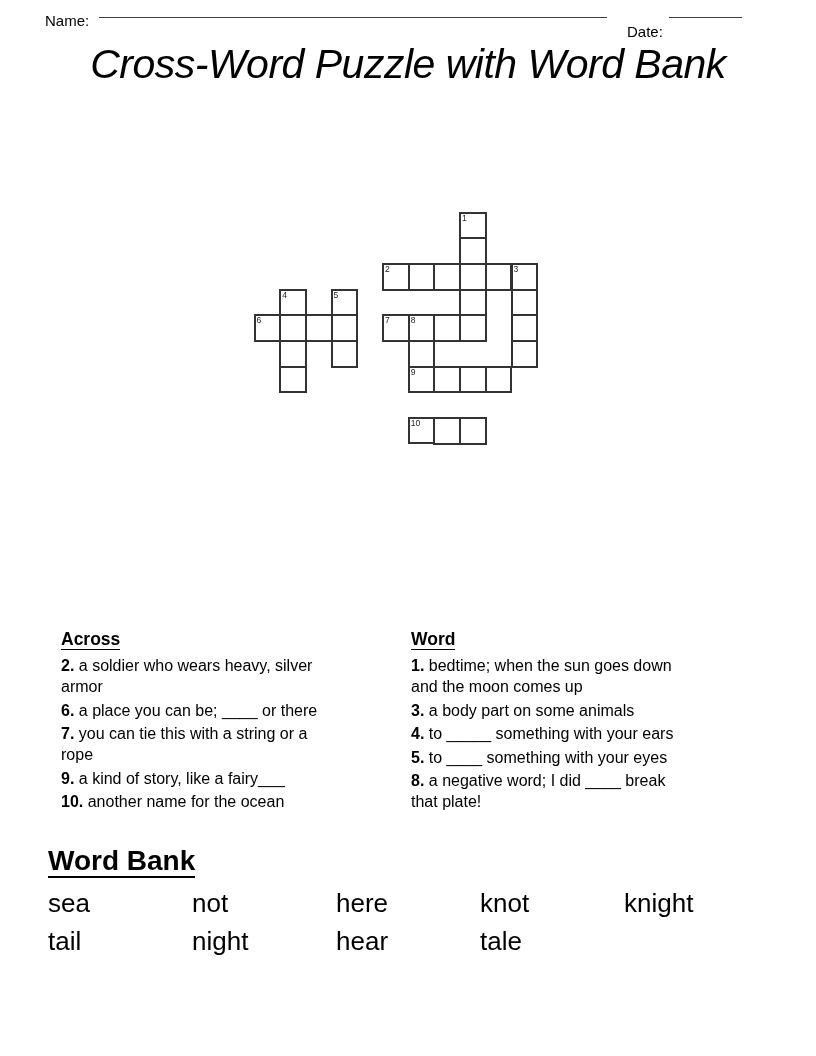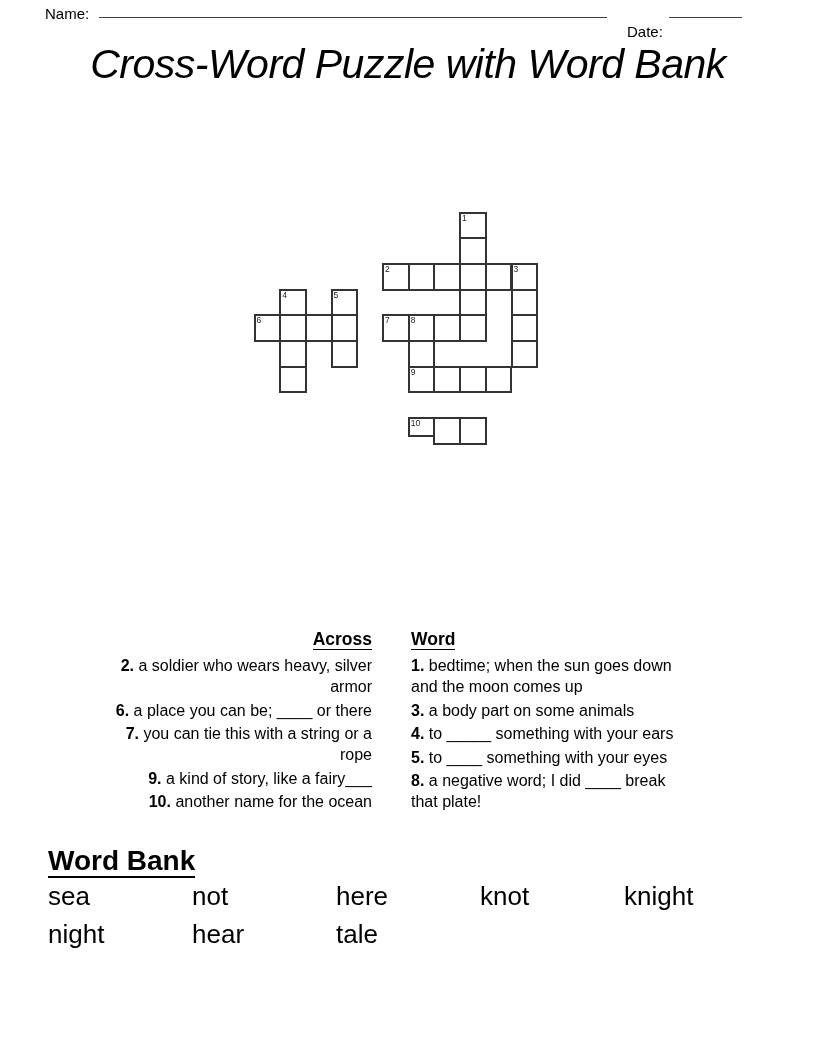--- a/index.html
+++ b/index.html
@@ -10,21 +10,21 @@
   *{margin:0;padding:0;box-sizing:border-box;}
   html,body{background:#ffffff;}
   body{
     width:816px;height:1056px;position:relative;overflow:hidden;
     font-family:"Liberation Sans",sans-serif;color:var(--text-color);
   }
   .page{position:absolute;inset:0;}
 
   
   .hlabel{position:absolute;font-size:15px;line-height:18px;}
-  .name-label{left:45px;top:5px;text-align:right;}
+  .name-label{left:45px;top:12px;text-align:right;}
   .date-label{left:627px;top:1px;margin-top:22px;}
   .fill-line{position:absolute;border-bottom:1.5px solid var(--line-color);height:16px;top:2px;}
   .name-line{left:99px;width:508px;}
   .date-line{left:669px;width:73px;}
 
   
   .title{
     position:absolute;top:41px;left:0;width:816px;text-align:center;
     font-size:41px;font-weight:normal;letter-spacing:-0.5px;font-style:italic;
   }
@@ -34,34 +34,34 @@
   .cell{
     position:absolute;background:#ffffff;border:2px solid var(--grid-border);
   }
   .cellnum{
     position:absolute;top:0px;left:1px;font-size:8.5px;line-height:9px;
     color:#222;
   }
 
   
   .clues{position:absolute;}
-  .clues-across{left:38px;top:629px;width:334px;text-align:right;}
+  .clues-across{left:61px;top:629px;width:334px;}
   .clues-down{left:411px;top:629px;width:342px;}
   .clue-heading{
     display:inline-block;font-size:17.5px;font-weight:bold;
     border-bottom:1.7px solid #000;margin-bottom:5px;line-height:20px;
   }
   .clue{font-size:16px;line-height:21px;margin-bottom:2.5px;white-space:pre-line;}
   .clue b{font-weight:bold;}
 
   
   .wordbank{position:absolute;left:48px;top:845px;width:740px;}
   .wb-heading{
     display:inline-block;font-size:28px;font-weight:bold;line-height:31px;
-    border-bottom:2.5px solid #000;
+    border-bottom:2.5px solid #000;margin-bottom:7px;
   }
   .wb-grid{
     display:grid;grid-template-columns:repeat(5,144px);
     font-size:26px;line-height:37.5px;
   }
 </style>
 </head>
 <body>
 
 <div class="page">
@@ -115,21 +115,21 @@
       <div class="cell" style="left: 330.6px; top: 340px; height: 27.7px; width: 27.7px;"></div>
       <div class="cell" style="left: 407.7px; top: 340px; height: 27.7px; width: 27.7px;"></div>
       <div class="cell" style="left: 510.5px; top: 340px; height: 27.7px; width: 27.7px;"></div>
       <div class="cell" style="left: 279.2px; top: 365.7px; height: 27.7px; width: 27.7px;"></div>
       <div class="cell" style="left: 407.7px; top: 365.7px; height: 27.7px; width: 27.7px;">
         <span class="cellnum">9</span>
       </div>
       <div class="cell" style="left: 433.4px; top: 365.7px; height: 27.7px; width: 27.7px;"></div>
       <div class="cell" style="left: 459.1px; top: 365.7px; height: 27.7px; width: 27.7px;"></div>
       <div class="cell" style="left: 484.8px; top: 365.7px; height: 27.7px; width: 27.7px;"></div>
-      <div class="cell" style="left: 407.7px; top: 417.1px; height: 20px; width: 27.7px;">
+      <div class="cell" style="left: 407.7px; top: 417.1px; height: 27px; width: 27.7px;">
         <span class="cellnum">10</span>
       </div>
       <div class="cell" style="left: 433.4px; top: 417.1px; height: 27.7px; width: 27.7px;"></div>
       <div class="cell" style="left: 459.1px; top: 417.1px; height: 27.7px; width: 27.7px;"></div>
     </div>
 
   <div class="clues clues-across">
     <span class="clue-heading">Across</span>
     <div>
         <div class="clue"><b>2.</b><span> a soldier who wears heavy, silver
@@ -156,19 +156,20 @@
   </div>
 
   <div class="wordbank">
     <span class="wb-heading">Word Bank</span>
     <div class="wb-grid">
         <span>sea</span>
         <span>not</span>
         <span>here</span>
         <span>knot</span>
         <span>knight</span>
+        <span>tail</span>
         <span>night</span>
         <span>hear</span>
         <span>tale</span>
       </div>
   </div>
 
 </div>
 
 </body></html>

